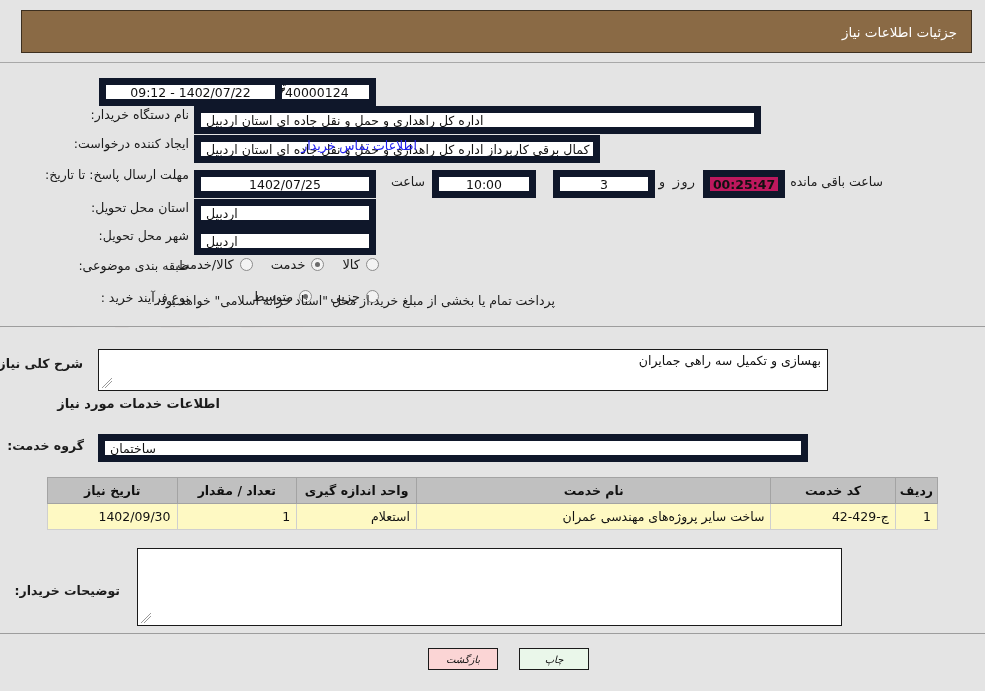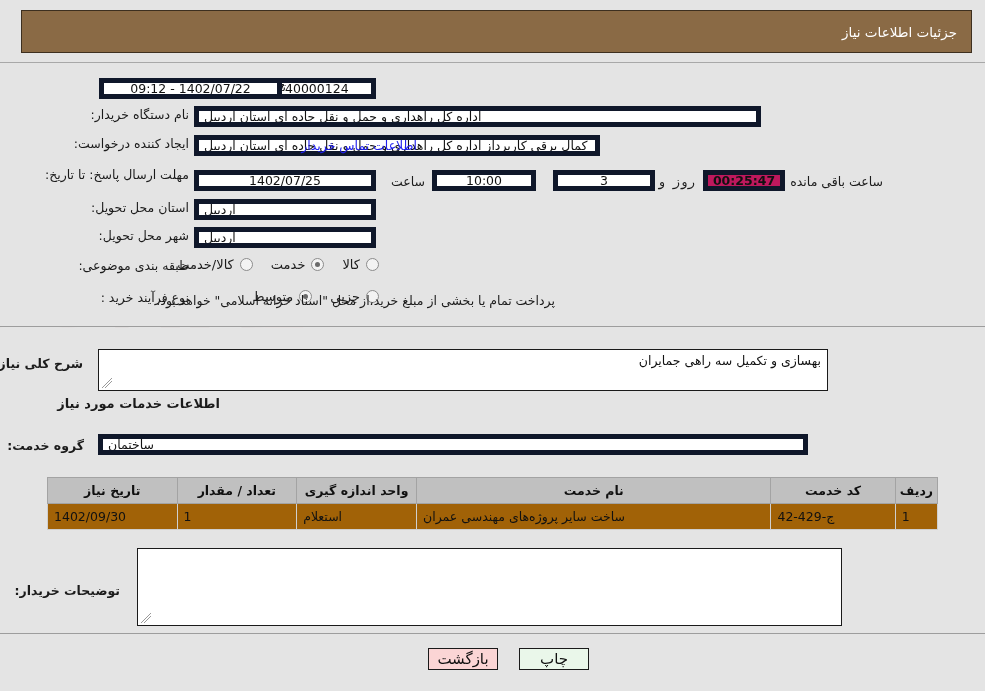--- a/index.html
+++ b/index.html
@@ -66,27 +66,27 @@
   .lbl {
     font-size: 12.5px;
     color: #1b1b1b;
     white-space: nowrap;
     text-align: right;
   }
   .lbl-b { font-weight: bold; }
 
   .fld {
     background: #ffffff;
-    border: 5px solid #0f172a;
+    border: 7px solid #0f172a;
     height: 21px;
     font-size: 12.5px;
     color: #111;
     display: flex;
     align-items: center;
-    padding: 0 5px;
+    padding: 7px 5px;
     white-space: nowrap;
     overflow: hidden;
   }
   .fld.center { justify-content: center; }
   .fld.right  { justify-content: flex-end; }
   .fld.yellow { background: #be185d; font-weight: bold; }
 
   .link {
     color: #2020ee;
     font-size: 12.5px;
@@ -154,42 +154,43 @@
   .tbl th {
     background: #c0c0c0;
     border: 1px solid #a3a3a3;
     font-weight: bold;
     color: #101010;
     height: 26px;
     padding: 0 4px;
     white-space: nowrap;
   }
   .tbl td {
-    background: #a16207;
+    background: #fef9c3;
     border: 1px solid #cfcfcf;
     height: 26px;
     padding: 0 6px;
-    text-align: left;
+    text-align: right;
     color: #111;
     white-space: nowrap;
   }
 
   
   .btn {
     border: 1px solid #1a1a1a;
     height: 22px;
     min-width: 68px;
-    font-size: 15px;
+    font-size: 10px;
     color: #111;
     display: flex;
     align-items: center;
     justify-content: center;
     cursor: pointer;
     position: absolute;
     z-index: 5;
+    font-style: italic;
   }
   #btn-print  { background: #eaf7ea; left: 519px; top: 648px; width: 70px; }
   #btn-back   { background: #fbd5d5; left: 428px; top: 648px; width: 70px; }
 </style>
 </head>
 <body>
 
 <div id="page">
 
   <svg class="watermark" viewBox="0 0 985 200">

